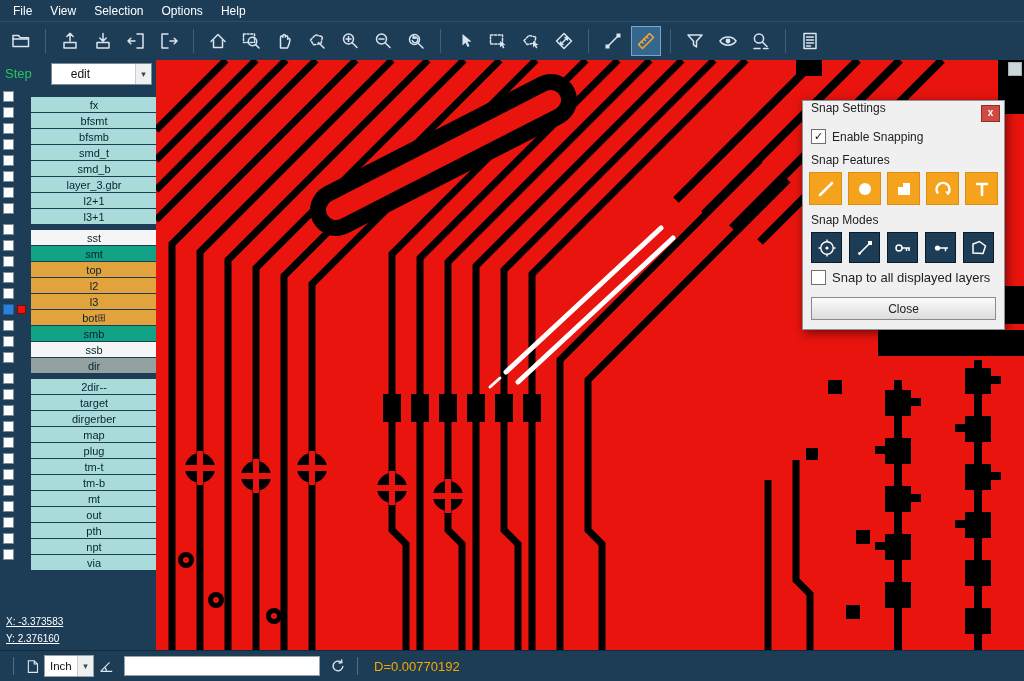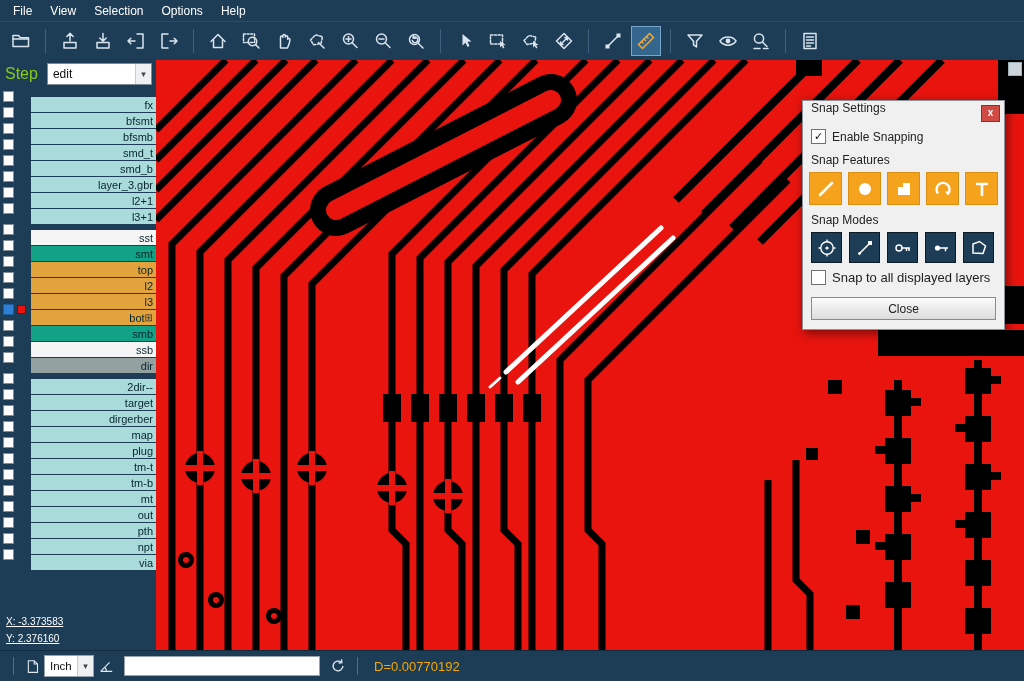--- a/index.html
+++ b/index.html
@@ -8,31 +8,31 @@
   .menubar{height:21px;display:flex;align-items:center;color:#fff;font-size:12px;padding-left:4px;}
   .mitem{padding:2px 9px;cursor:default;}
   
   .toolbar{height:38px;display:flex;align-items:center;padding-left:6px;gap:3px;border-top:1px solid #2a4d68;}
   .tbtn{width:30px;height:30px;display:flex;align-items:center;justify-content:center;background:transparent;border:1px solid transparent;color:#d9e4ee;padding:0;cursor:default;}
   .tbtn.active{background:#35668e;border-color:#79a7cc;color:#f4a636;}
   .tsep{width:1px;height:24px;background:#3d617f;margin:0 6px;flex:none;}
   
   .sidebar{position:absolute;left:0;top:60px;bottom:31px;width:156px;background:#1d3d57;}
   .steprow{height:27px;display:flex;align-items:center;padding-left:5px;}
-  .steplabel{color:#84cc16;font-size:16px;margin-right:9px;}
+  .steplabel{color:#22c55e;font-size:13px;margin-right:19px;}
   .stepselect{flex:1;margin-right:4px;height:20px;background:#fff;border:1px solid #7a8a94;display:flex;align-items:center;font-size:12px;color:#111;}
-  .stepselect .val{flex:1;padding-left:5px;}
+  .stepselect .val{flex:1;padding-left:19px;}
   .chev{width:15px;height:100%;display:flex;align-items:center;justify-content:center;font-size:9px;color:#444;border-left:1px solid #c9ccd0;background:#eef0f2;}
   .layer-list{margin-top:2px;}
   .lrow{display:flex;align-items:center;height:15px;margin-bottom:1px;}
   .lchk{width:9px;height:9px;background:#fefefe;border:1px solid #828c94;margin-left:3px;flex:none;}
   .lchk.on{background:#2f7fd6;border-color:#1c5d9f;}
   .lswatch{width:9px;height:9px;margin-left:3px;flex:none;background:transparent;}
   .lswatch.red{background:#e9140e;border:1px solid #7e0a06;box-sizing:border-box;}
-  .lcell{flex:1;margin-left:5px;height:15px;font-size:11px;color:#07242e;display:flex;align-items:center;padding:0 3px 0 4px;justify-content:flex-end;margin-top:16px;}
+  .lcell{flex:1;margin-left:5px;height:15px;font-size:11px;color:#07242e;display:flex;align-items:center;padding:0 3px 0 4px;justify-content:center;margin-top:16px;}
   .lgrid{font-size:10px;color:#333;line-height:10px;}
   .c-teal-light{background:#aadbdb;}
   .c-teal{background:#12a285;}
   .c-amber{background:#e2a33c;}
   .c-white{background:#f5f5f5;}
   .c-gray{background:#93a1a1;}
   .lsep{height:5px;}
   .coords{position:absolute;left:6px;bottom:3px;color:#fff;font-size:10px;line-height:17px;text-decoration:underline;}
   
   .canvas{position:absolute;left:156px;top:60px;right:0;bottom:31px;background:#e9140e;overflow:hidden;}

